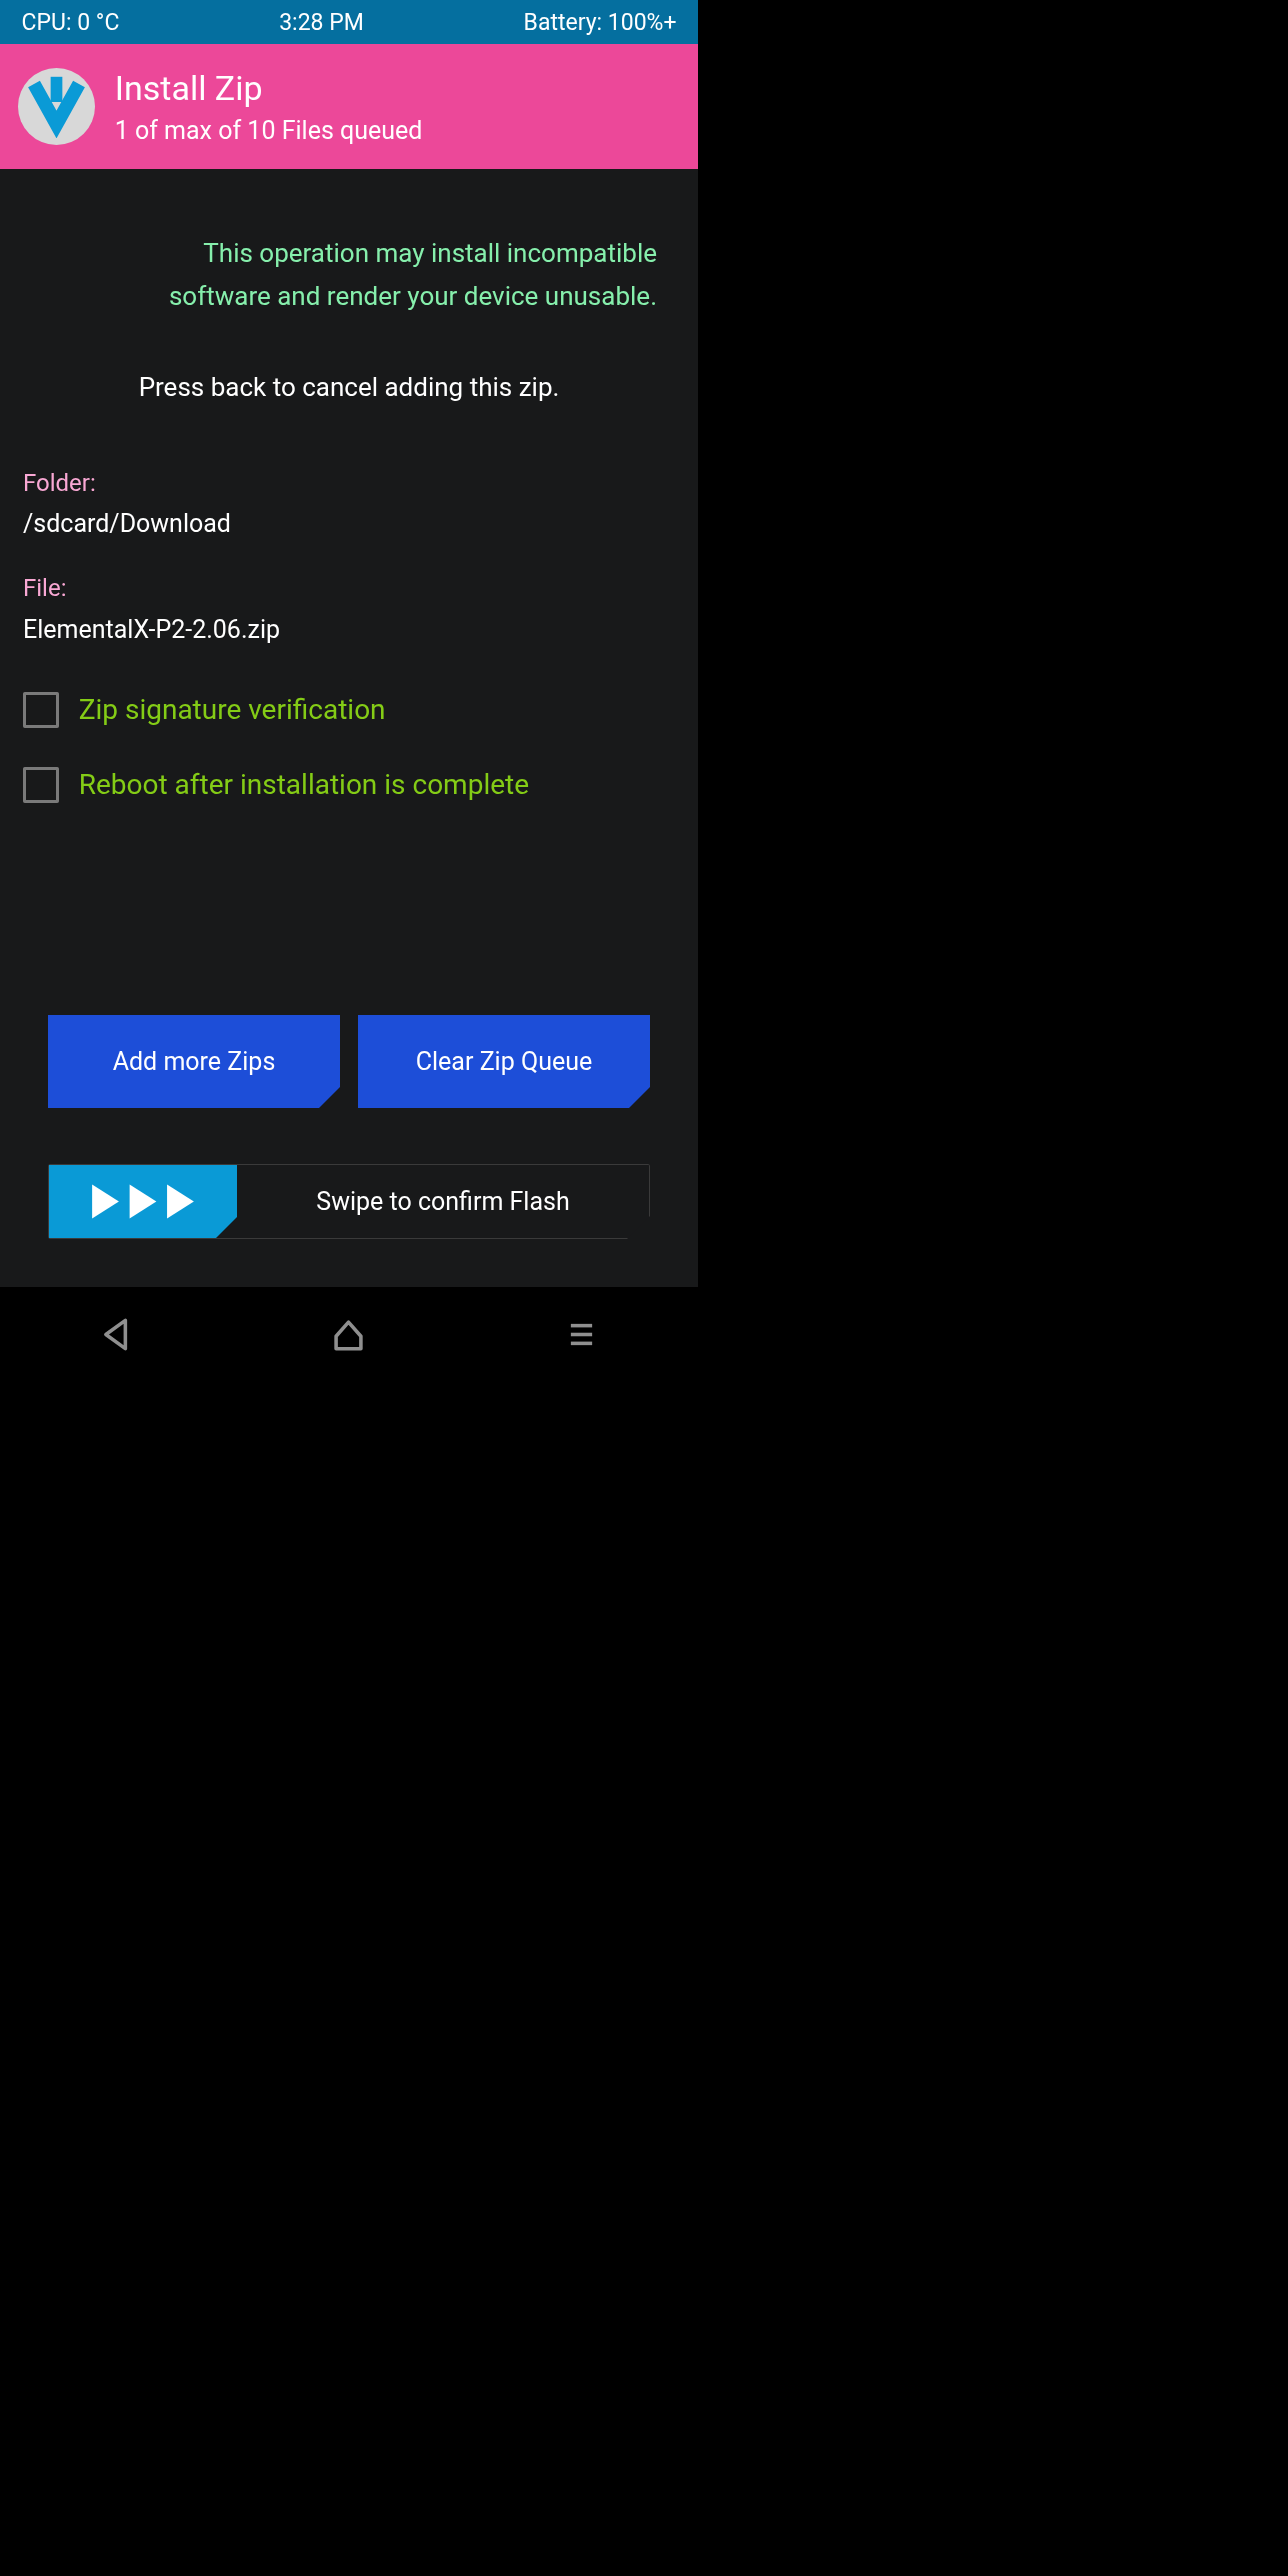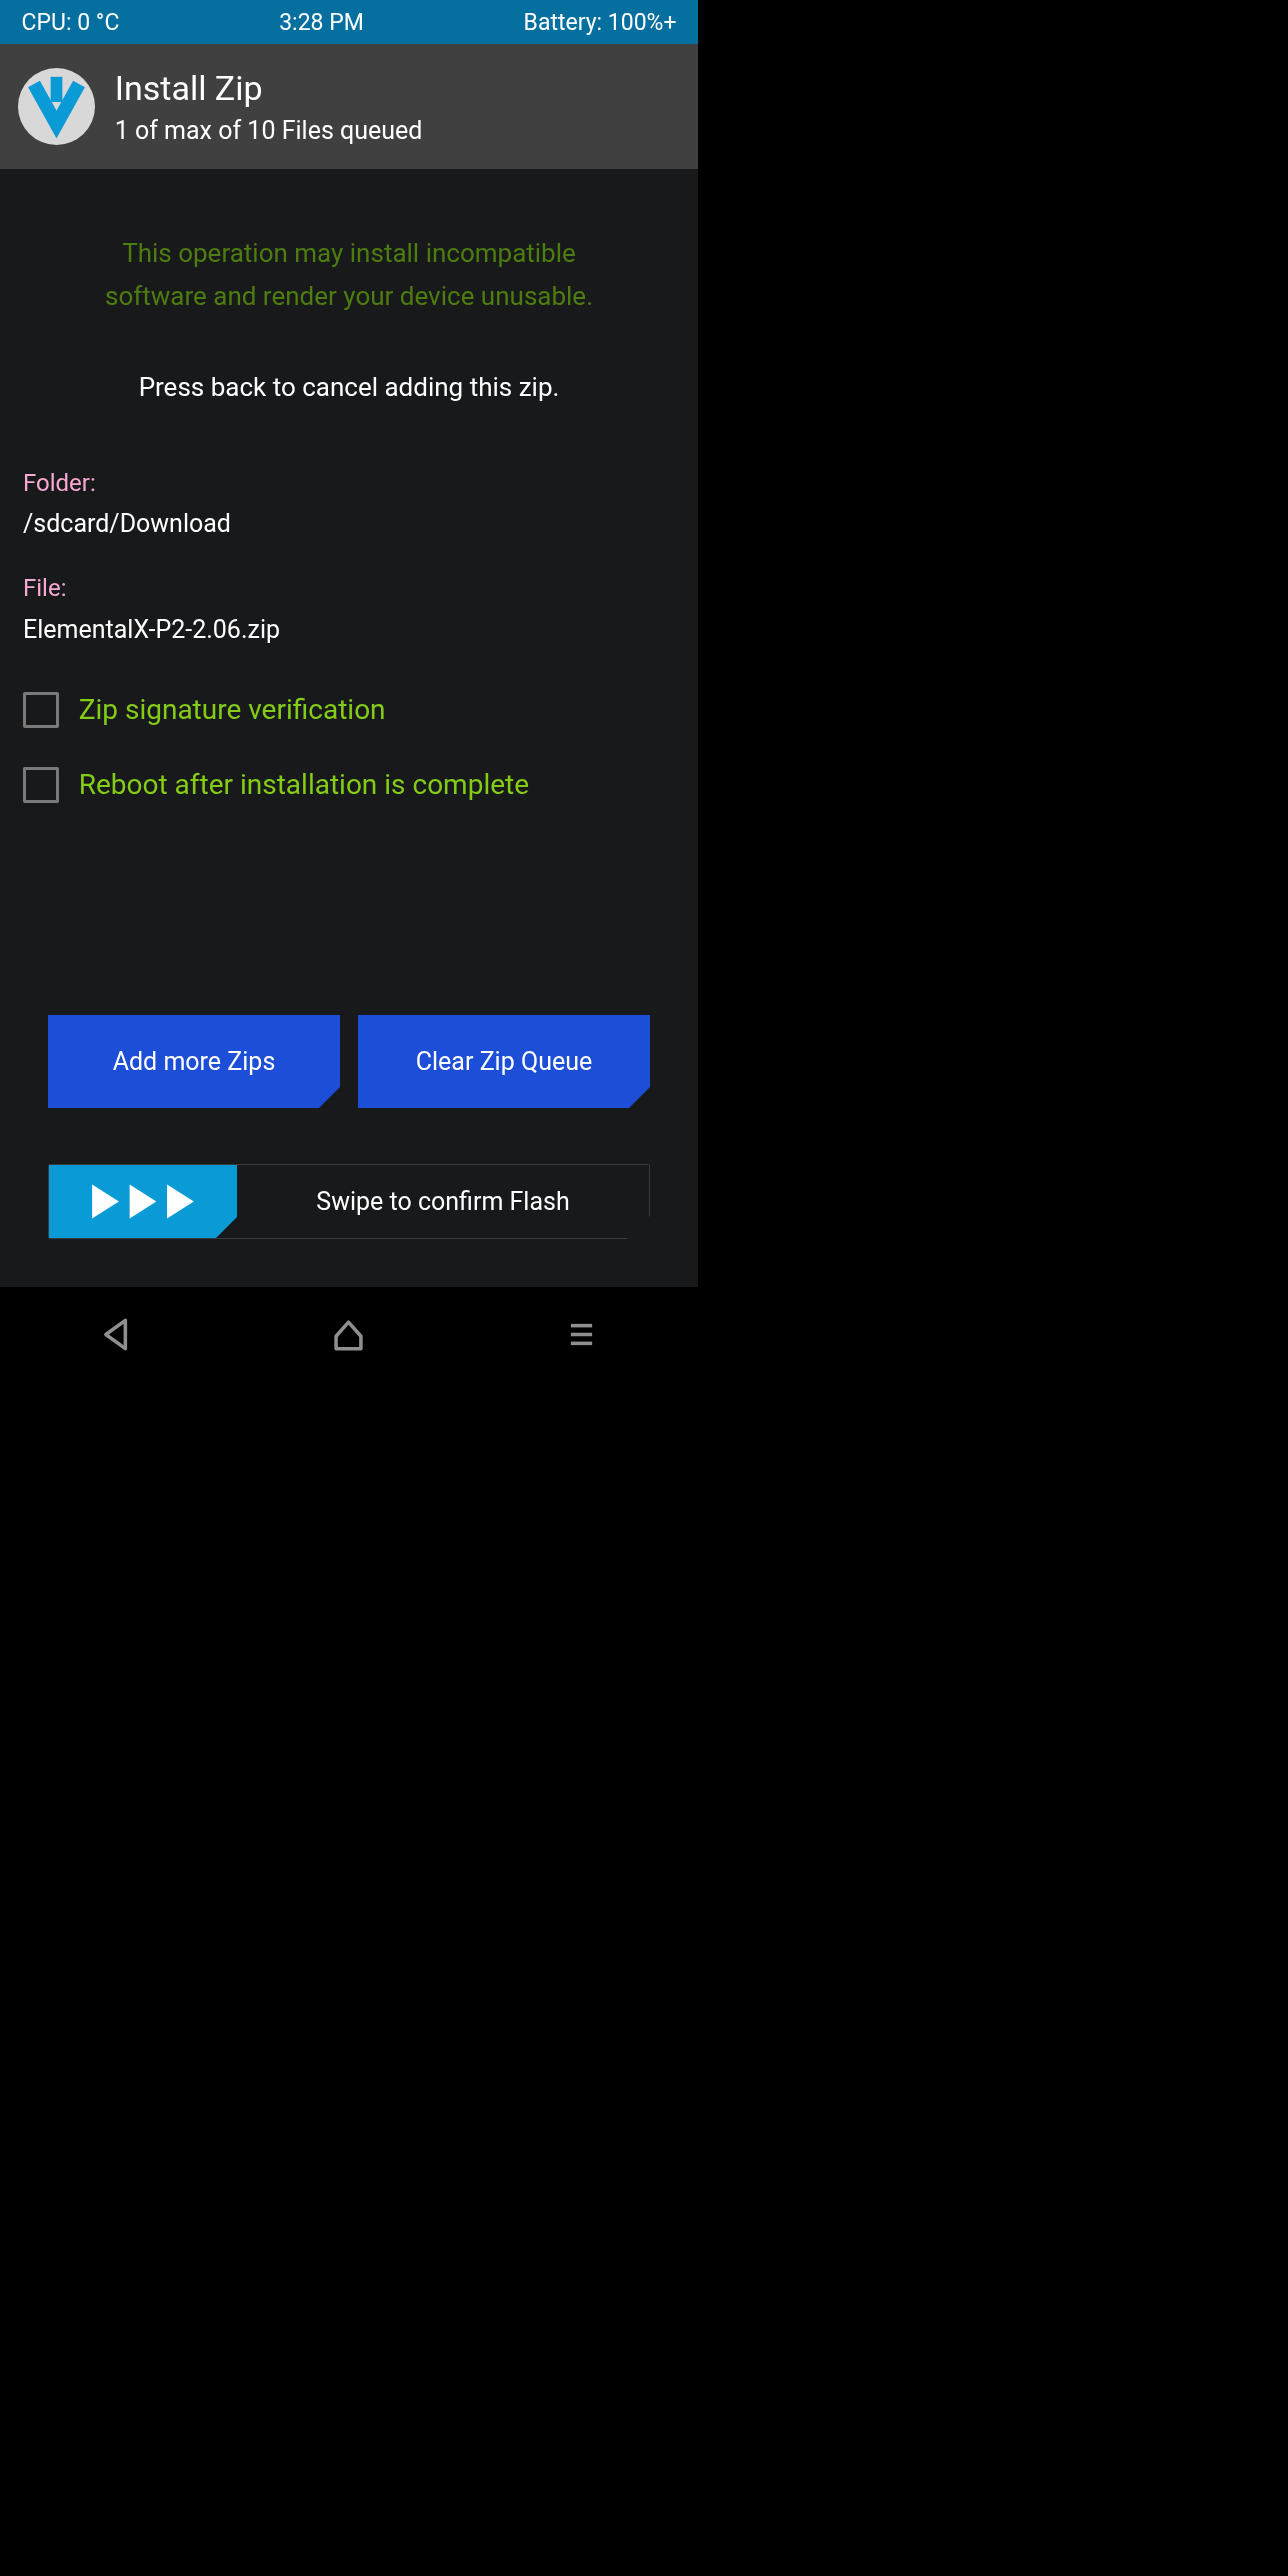--- a/index.html
+++ b/index.html
@@ -20,21 +20,21 @@
     align-items: center;
     justify-content: space-between;
     padding: 0 21.5px;
     font-size: 23px;
     font-weight: 400;
     color: #fff;
   }
 
   
   .header-bar {
-    background: #404040;
+    background: #ec4899;
     height: 125px;
     display: flex;
     align-items: center;
     padding: 0 18px;
     gap: 19.7px;
   }
   .header-title { font-size: 34px; color: #fff; font-weight: 400; margin-bottom: 7.2px;}
   .header-sub   { font-size: 25px; color: #fff; font-weight: 400; }
 
   .logo-circle {
@@ -45,23 +45,23 @@
 
   
   .content {
     background: #18191a;
     height: 1118px;
     position: relative;
     padding: 0 23px;
   }
 
   .warning {
-    color: #4d7c0f;
+    color: #86efac;
     font-size: 26px;
-    text-align: center;
+    text-align: right;
     line-height: 43px;
     padding: 63px 18px 0 18px;
   }
   .press-back {
     color: #fff;
     font-size: 26px;
     text-align: center;
     padding: 54px 0 45px 0;
   }
 

